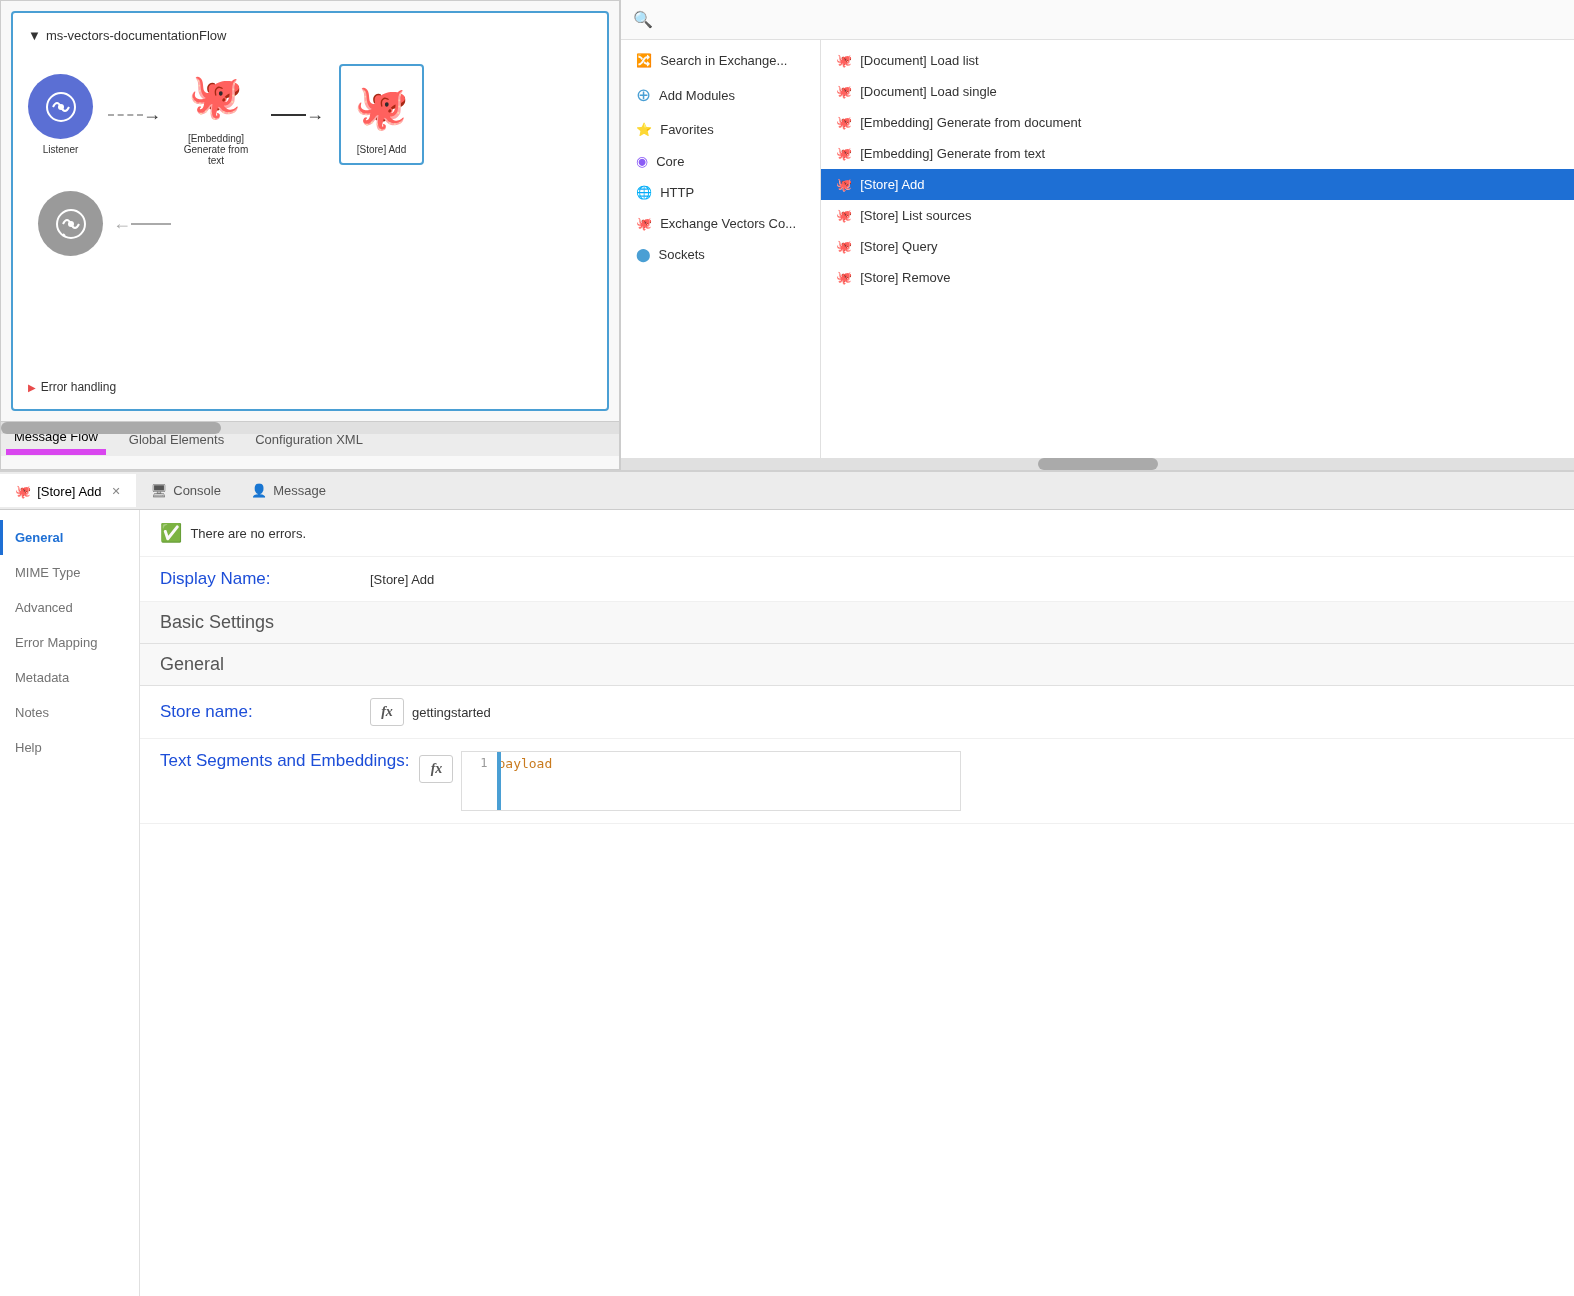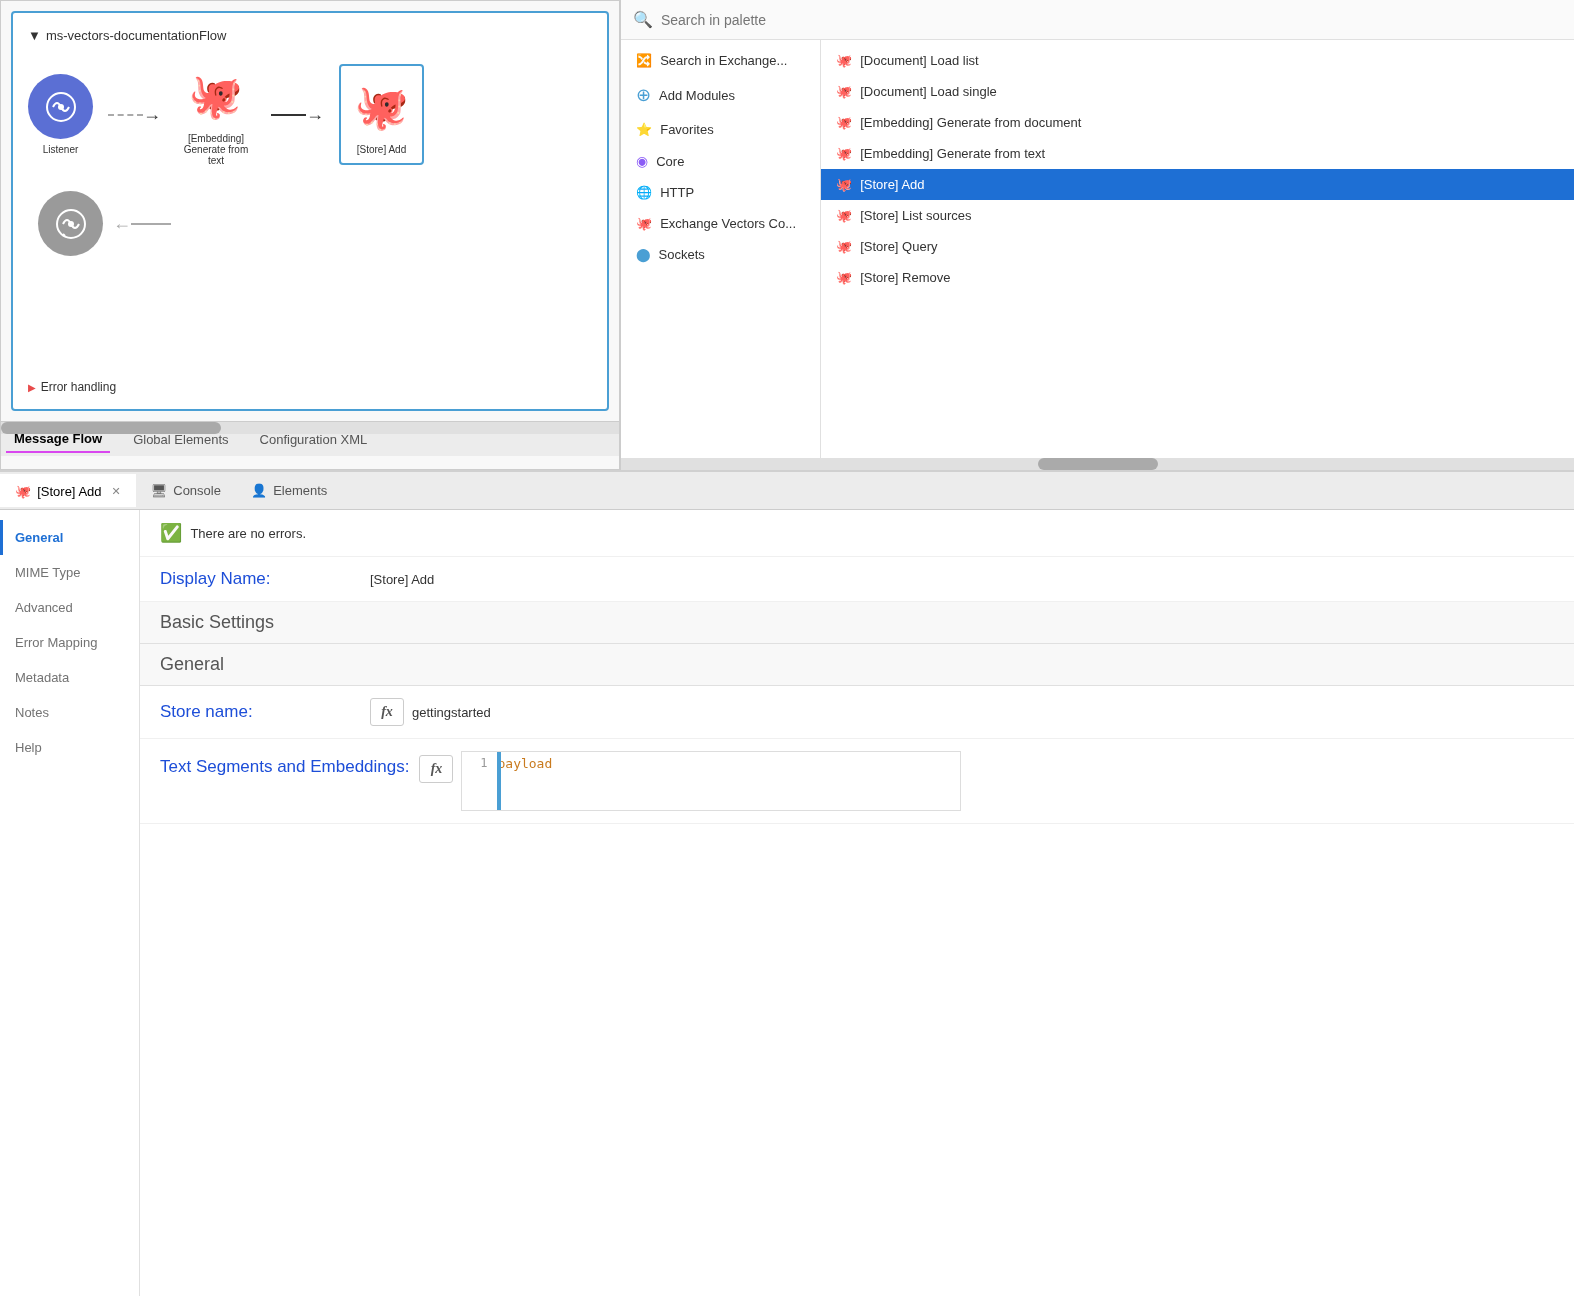--- a/index.html
+++ b/index.html
@@ -22,21 +22,21 @@
     .flow-icon-circle.gray { background: #9a9a9a; color: white; }
     .flow-node-label { font-size: 10px; text-align: center; color: #333; max-width: 80px; }
     .selected-node { border: 2px solid #4a9fd4; padding: 8px; border-radius: 4px; background: white; }
     .error-handling { position: absolute; bottom: 15px; left: 15px; font-size: 12px; color: #333; display: flex; align-items: center; gap: 5px; }
     .error-triangle { color: #e84b4b; font-size: 10px; }
     .second-row { display: flex; align-items: center; margin-top: 40px; }
 
     
     .tabs-bar { height: 35px; background: #ececec; border-top: 1px solid #ccc; display: flex; align-items: center; padding: 0 5px; gap: 15px; }
     .tab-item { font-size: 13px; color: #555; cursor: pointer; padding: 5px 8px; }
-    .tab-item.active { color: #000; font-weight: 700; border-bottom: 2px solid #d946ef; }
+    .tab-item.active { color: #000; font-weight: 400; border-bottom: 6px solid #d946ef; }
 
     
     .palette-area { flex: 1; background: white; border-left: 1px solid #ccc; display: flex; flex-direction: column; }
     .palette-search { height: 40px; border-bottom: 1px solid #e0e0e0; display: flex; align-items: center; padding: 0 12px; gap: 8px; background: #fafafa; }
     .palette-search input { border: none; outline: none; font-size: 14px; color: #999; background: transparent; flex: 1; }
     .palette-body { display: flex; flex: 1; }
     .palette-left { width: 200px; border-right: 1px solid #e0e0e0; padding: 5px 0; }
     .palette-left-item { padding: 8px 15px; font-size: 13px; color: #333; cursor: pointer; display: flex; align-items: center; gap: 8px; }
     .palette-right { flex: 1; padding: 5px 0; }
     .palette-right-item { padding: 8px 15px; font-size: 13px; color: #333; cursor: pointer; display: flex; align-items: center; gap: 8px; }
@@ -159,21 +159,20 @@
         <span class="tab-item active">Message Flow</span>
         <span class="tab-item">Global Elements</span>
         <span class="tab-item">Configuration XML</span>
       </div>
     </div>
 
     <div class="palette-area">
 
       <div class="palette-search">
         <span style="color:#999;font-size:16px;">🔍</span>
-        <input type="text" placeholder="Search in palette" style="">
       </div>
 
       <div class="palette-body">
 
         <div class="palette-left">
           <div class="palette-left-item">
             <span>🔀</span>
             <span>Search in Exchange...</span>
           </div>
           <div class="palette-left-item">
@@ -251,21 +250,21 @@
         <span>🐙</span>
         <span>[Store] Add</span>
         <span class="close-x">✕</span>
       </div>
       <div class="bottom-tab">
         <span>🖥</span>
         <span>Console</span>
       </div>
       <div class="bottom-tab">
         <span>👤</span>
-        <span>Elements</span>
+        <span>Message</span>
       </div>
     </div>
 
     <div class="bottom-content">
 
       <div class="sidebar-nav">
         <div class="sidebar-nav-item active">
           <span>General</span>
         </div>
         <div class="sidebar-nav-item">
@@ -313,21 +312,21 @@
           <span class="form-label">Store name:</span>
           <div class="store-name-field">
             <button class="fx-button">
                 <i>fx</i>
               </button>
             <span class="store-name-value">gettingstarted</span>
           </div>
         </div>
 
         <div class="form-section" style="align-items:flex-start;">
-          <span class="form-label" style="margin-top:6px;">Text Segments and Embeddings:</span>
+          <span class="form-label" style="">Text Segments and Embeddings:</span>
           <div style="display:flex;align-items:flex-start;gap:8px;">
             <button class="fx-button" style="margin-top:4px;">
                 <i>fx</i>
               </button>
             <div class="code-editor" style="width:500px;min-height:60px;position:relative;">
               <div class="code-bar"></div>
               <div class="code-line">
                 <span class="code-line-num">1</span>
                 <span class="code-line-text">payload</span>
               </div>

